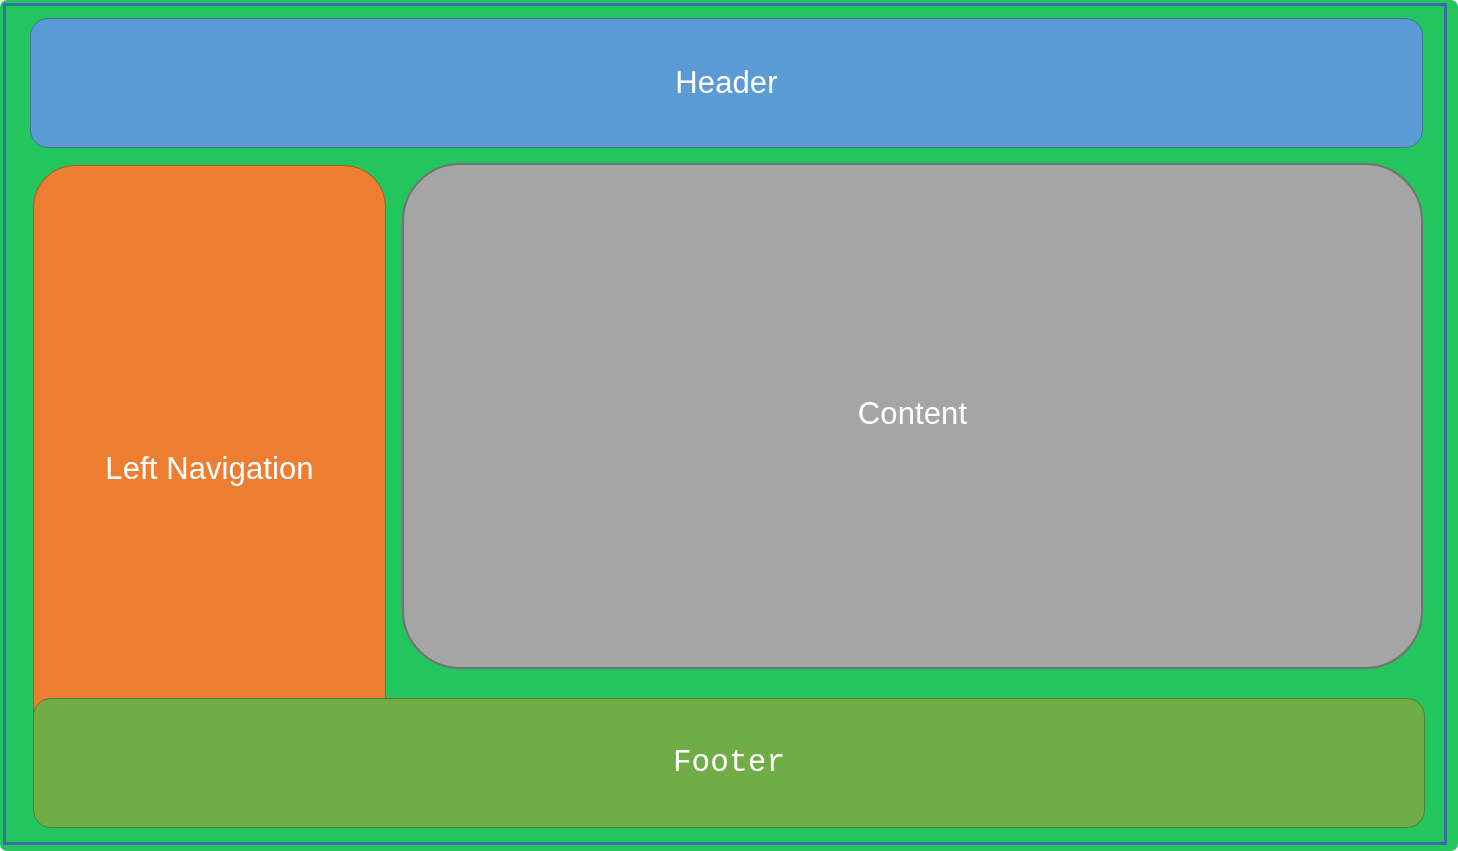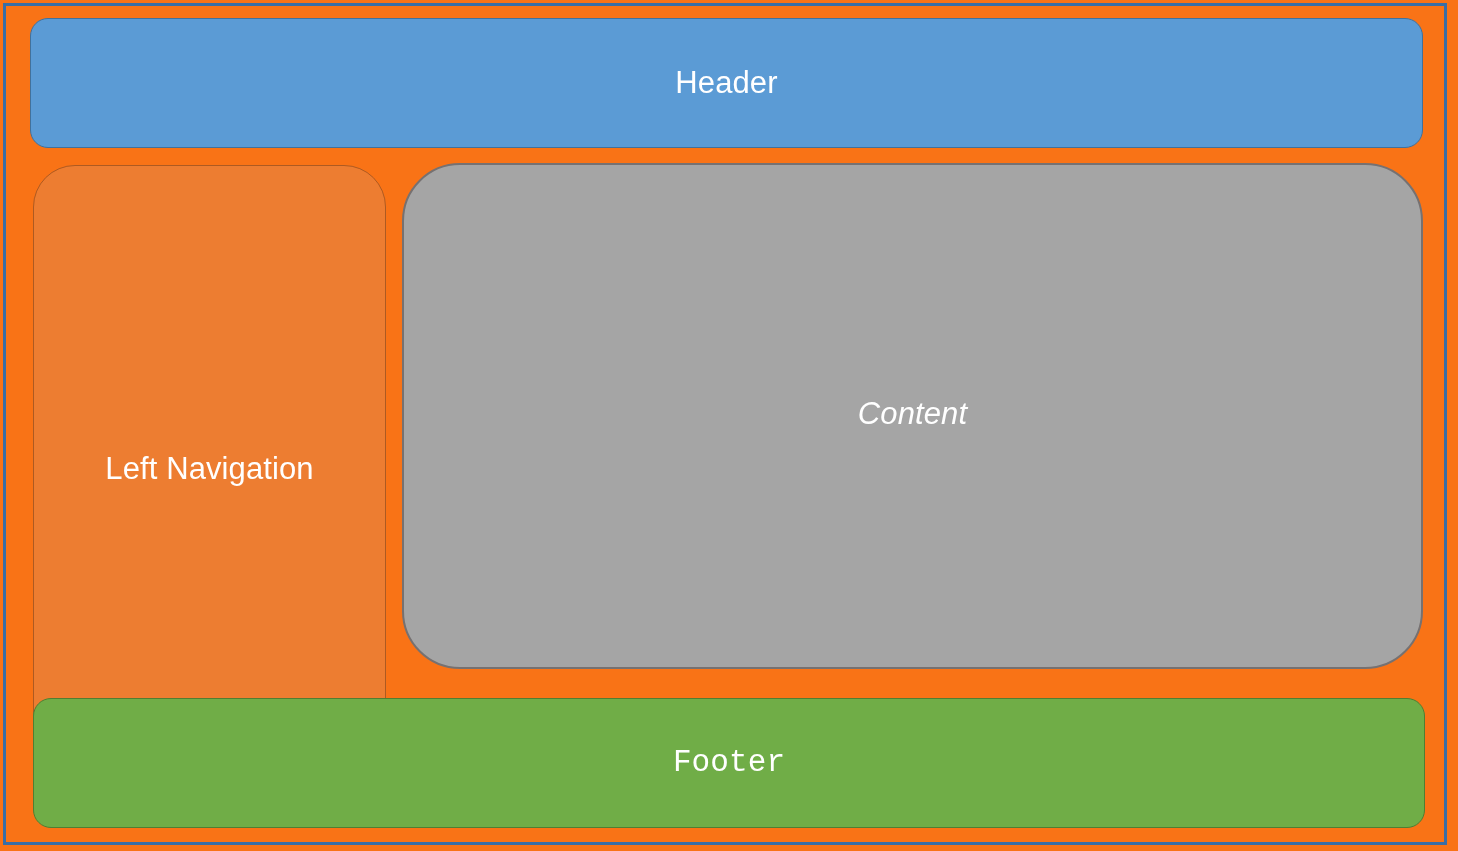--- a/index.html
+++ b/index.html
@@ -106,33 +106,33 @@
     border: 1px solid #507e32;
     border-radius: 18px;
   }
   #block-footer .block-label {
     font-size: 31px;
   }
 </style>
 </head>
 <body>
 
-<div id="diagram-canvas" style="width: 1458px; height: 851px; background: #f97316;">
+<div id="diagram-canvas" style="width: 1458px; height: 851px; background: #22c55e; border-radius: 7px;">
 
   <div id="outer-frame" style="border-color: rgb(58, 110, 165); border-width: 3px;"></div>
 
   <div class="block" id="block-header" style="left: 30px; top: 18px; width: 1393px; height: 130px; background: rgb(91, 155, 213); border-color: rgb(65, 113, 156); border-radius: 18px; color: rgb(255, 255, 255);">
     <span class="block-label">Header</span>
   </div>
 
   <div class="block" id="block-left-nav" style="left: 33px; top: 165px; width: 353px; height: 608px; background: rgb(237, 125, 49); border-color: rgb(174, 90, 33); border-radius: 42px; color: rgb(255, 255, 255);">
     <span class="block-label">Left Navigation</span>
   </div>
 
-  <div class="block" id="block-content" style="left: 402px; top: 163px; width: 1021px; height: 506px; background: rgb(165, 165, 165); border-color: rgb(118, 113, 113); border-radius: 58px; color: rgb(255, 255, 255); font-style: italic;">
+  <div class="block" id="block-content" style="left: 402px; top: 163px; width: 1021px; height: 506px; background: rgb(165, 165, 165); border-color: rgb(118, 113, 113); border-radius: 58px; color: rgb(255, 255, 255);">
     <span class="block-label">Content</span>
   </div>
 
   <div class="block" id="block-footer" style="left: 33px; top: 698px; width: 1392px; height: 130px; background: rgb(112, 173, 71); border-color: rgb(80, 126, 50); border-radius: 18px; color: rgb(255, 255, 255); font-family: Liberation Mono, monospace;">
     <span class="block-label">Footer</span>
   </div>
 
 </div>
 
 </body></html>

